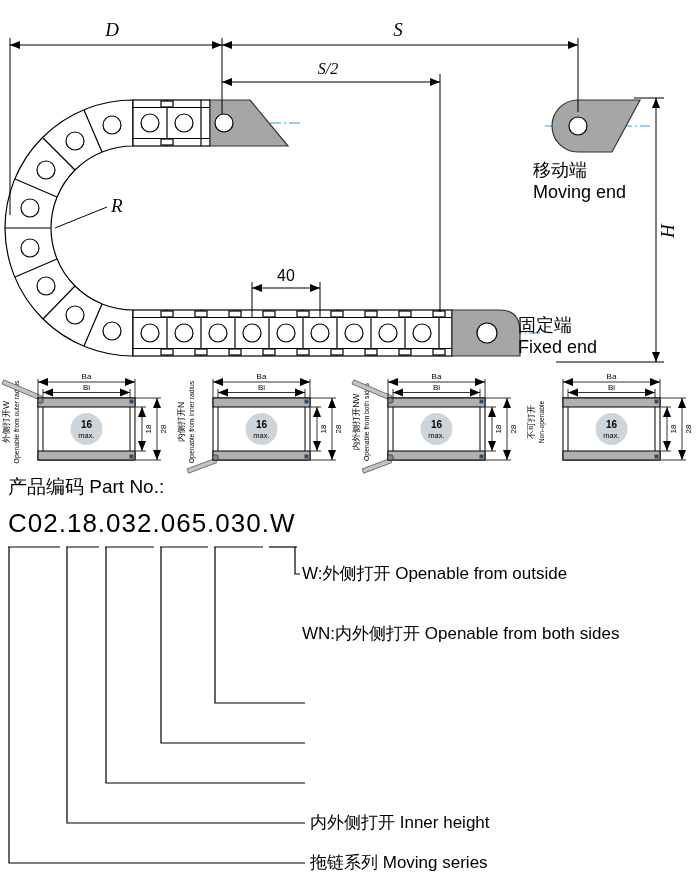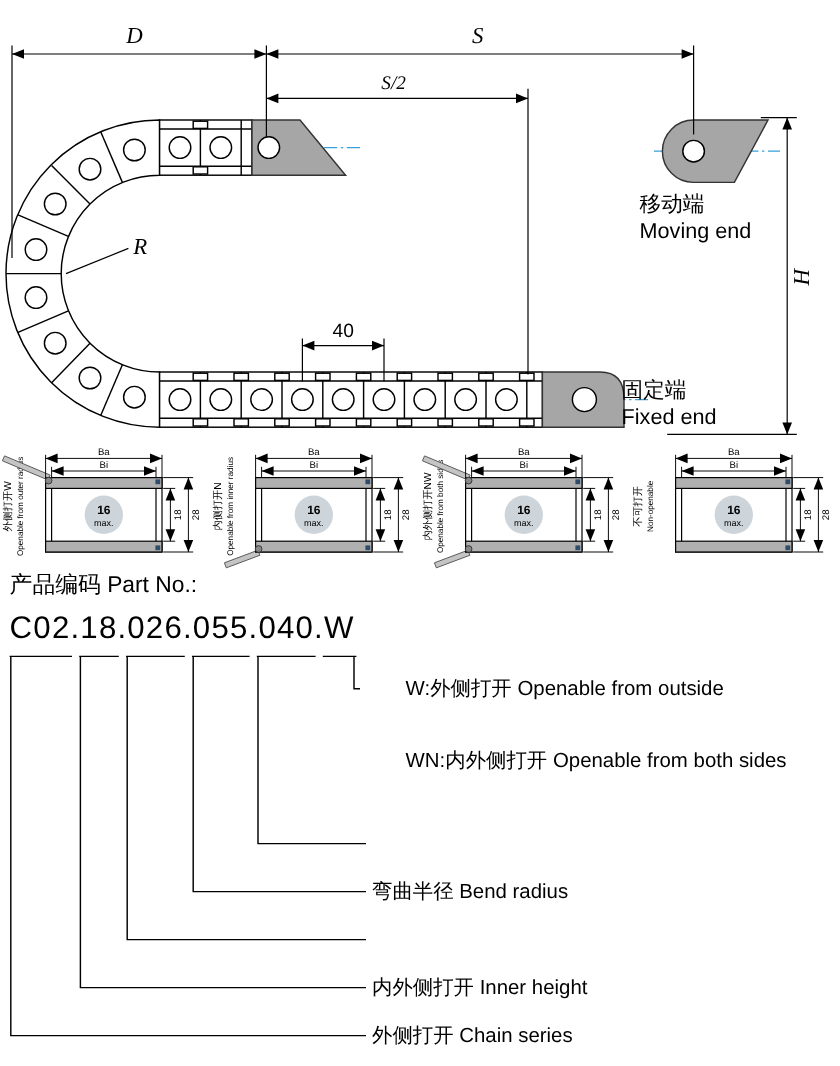--- a/index.html
+++ b/index.html
@@ -6,21 +6,21 @@
   .page { position:relative; width:700px; height:888px; background:#ffffff;
           font-family:"Liberation Sans", sans-serif; color:#000; overflow:hidden; }
   .abs { position:absolute; }
   svg { display:block; }
   svg text { font-family:"Liberation Sans", sans-serif; fill:#000; }
   svg text.dimletter { font-family:"Liberation Serif", serif; font-style:italic; }
   .sections-row { position:absolute; top:370px; left:0; width:700px; height:104px; display:flex; }
   .sections-row svg { overflow:visible; }
   .partno-heading { position:absolute; left:8px; top:474px; font-size:19px; }
   .part-code { position:absolute; left:8px; top:508px; font-size:26px; letter-spacing:1px; white-space:nowrap; }
-  .opt-row { position:absolute; left:302px; font-size:17px; line-height:20px; white-space:nowrap;margin-left:36px; }
+  .opt-row { position:absolute; left:302px; font-size:17px; line-height:20px; white-space:nowrap; }
   .legend-row { position:absolute; left:310px; font-size:17px; line-height:20px; white-space:nowrap; }
   .tree-overlay { position:absolute; left:0; top:0; pointer-events:none; }
 </style>
 </head>
 <body>
 
 <div class="page">
 
   <svg width="0" height="0" style="position:absolute">
     <defs>
@@ -358,21 +358,21 @@
         <line x1="136" y1="28" x2="161" y2="28"></line>
           <line x1="136" y1="90" x2="161" y2="90"></line>
         <line x1="157" y1="28" x2="157" y2="90" marker-start="url(#arrS)" marker-end="url(#arrE)"></line>
       </g>
       <text transform="rotate(-90 166 59)" x="166" y="59" font-size="8" text-anchor="middle">28</text>
     </svg>
   </div>
 
   <div class="partno-heading">产品编码 Part No.:</div>
 
-  <div class="part-code"><span>C02</span><span>.</span><span>18</span><span>.</span><span>026</span><span>.</span><span>055</span><span>.</span><span>040</span><span>.</span><span>W</span></div>
+  <div class="part-code"><span>C02</span><span>.</span><span>18</span><span>.</span><span>032</span><span>.</span><span>065</span><span>.</span><span>030</span><span>.</span><span>W</span></div>
 
   <svg class="tree-overlay" width="700" height="888" viewBox="0 0 700 888">
     <g stroke="#000" stroke-width="1.2" fill="none">
       <line x1="8" y1="547" x2="60" y2="547"></line>
       <line x1="66" y1="547" x2="99" y2="547"></line>
       <line x1="105" y1="547" x2="154" y2="547"></line>
       <line x1="160" y1="547" x2="208" y2="547"></line>
       <line x1="214" y1="547" x2="263" y2="547"></line>
       <line x1="269" y1="547" x2="297" y2="547"></line>
       <path d="M 9,547   V 863 H 305"></path>
@@ -380,17 +380,16 @@
       <path d="M 106,547 V 783 H 305"></path>
       <path d="M 161,547 V 743 H 305"></path>
       <path d="M 215,547 V 703 H 305"></path>
       <path d="M 295,547 V 574 H 300"></path>
     </g>
   </svg>
 
   <div class="opt-row" style="top:564px">W:外侧打开 Openable from outside</div>
   <div class="opt-row" style="top:624px">WN:内外侧打开 Openable from both sides</div>
 
-  <div class="legend-row" style="top:733px">弯曲半径 Bend radius</div>
   <div class="legend-row" style="top:813px">内外侧打开 Inner height</div>
-  <div class="legend-row" style="top:853px">外侧打开 Chain series</div>
+  <div class="legend-row" style="top:853px">拖链系列 Moving series</div>
 
 </div>
 
 </body></html>

